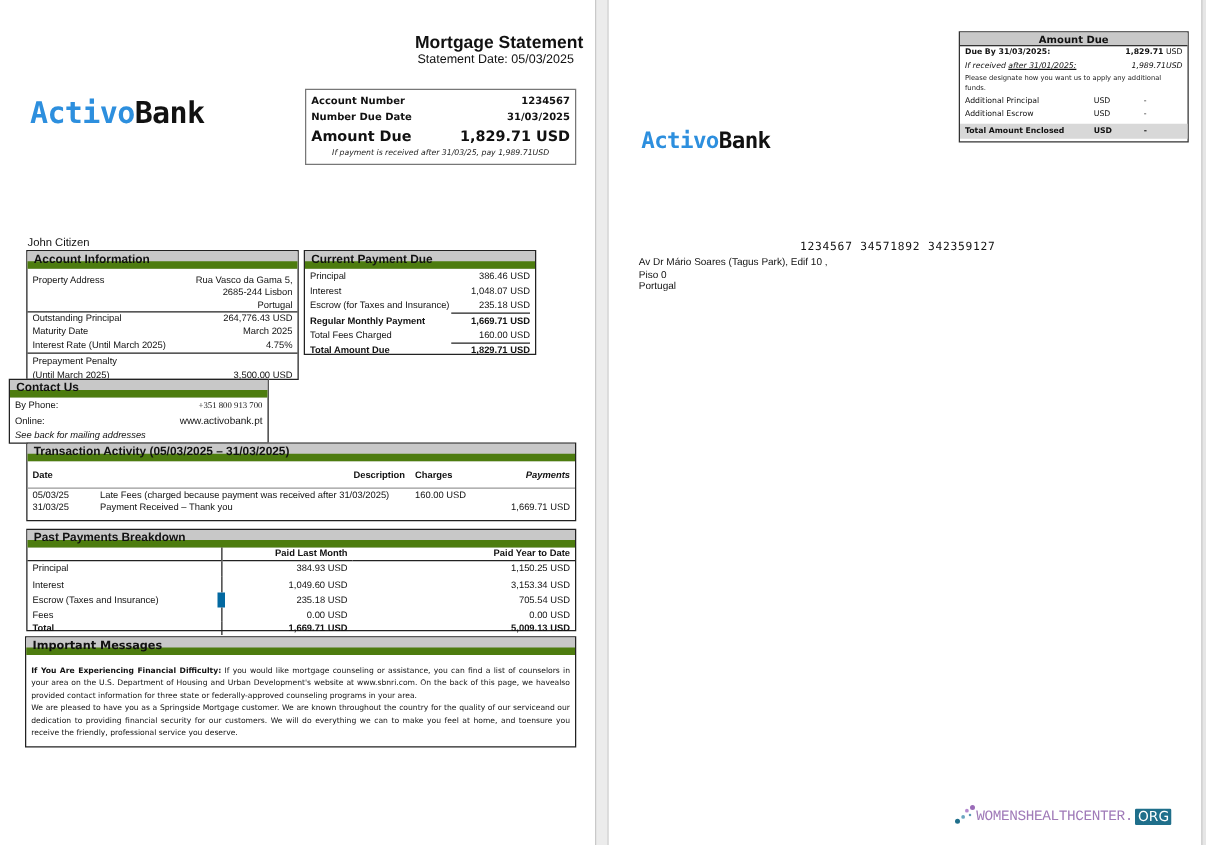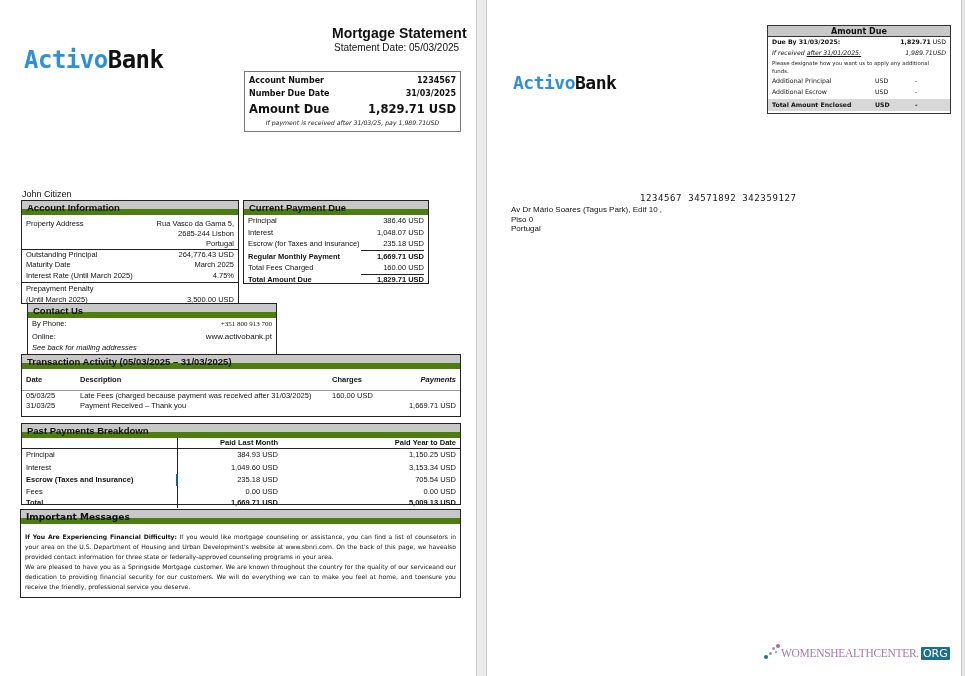--- a/index.html
+++ b/index.html
@@ -2,21 +2,21 @@
 <html><head>
 <meta charset="utf-8">
 <style>
   * { box-sizing: border-box; margin: 0; padding: 0; }
   body { width: 965px; height: 676px; background: #ffffff; position: relative; overflow: hidden; font-family: "Liberation Sans", sans-serif; color: #111; }
   .page-left { position: absolute; left: 0; top: 0; width: 476px; height: 676px; background: #fff; }
   .divider { position: absolute; left: 476px; top: 0; width: 11px; height: 676px; background: #ececec; border-left: 1px solid #c9c9c9; border-right: 1px solid #c9c9c9; }
   .page-right { position: absolute; left: 487px; top: 0; width: 472px; height: 676px; background: #fff; }
   .right-edge { position: absolute; left: 961px; top: 0; width: 4px; height: 676px; background: #e6e6e6; border-left: 1px solid #c9c9c9; }
 
-  .logo { position: absolute; font-family: "DejaVu Sans Mono", monospace; font-weight: bold; letter-spacing: -0.5px; }
+  .logo { position: absolute; font-family: "DejaVu Sans Mono", monospace; font-weight: bold; letter-spacing: -0.5px; margin-top: 30px; }
   .logo .a { color: #2d8fde; }
   .logo .b { color: #111; }
 
   .title { position: absolute; left: 332px; top: 25px; font-size: 14px; font-weight: bold; }
   .stmt-date { position: absolute; left: 334px; top: 42px; font-size: 10px; }
 
   .summary-box { position: absolute; left: 244px; top: 71px; width: 217px; height: 61px; border: 1px solid #777; font-family: "DejaVu Sans", sans-serif; }
   .summary-box .row { display: flex; justify-content: space-between; padding: 0 4px; font-size: 8px; font-weight: bold; height: 13px; line-height: 13px; }
   .summary-box .row.big { font-size: 11.5px; height: 18px; line-height: 18px; }
   .summary-box .note { font-size: 6.2px; font-style: italic; text-align: center; line-height: 10px; color: #222; }
@@ -43,21 +43,21 @@
   .due-box .line { display: flex; justify-content: space-between; padding: 0 4px; font-size: 6.2px; line-height: 10.5px; }
   .due-box .small { font-size: 5.4px; line-height: 8px; padding: 1px 4px; color: #222; }
   .due-box .grid3 { display: grid; grid-template-columns: 103px 40px 1fr; padding: 0 4px; font-size: 6.2px; line-height: 10.5px; }
   .due-box .total { background: #d8d8d8; font-weight: bold; }
 
   .micr { position: absolute; left: 640px; top: 193px; font-family: "DejaVu Sans Mono", monospace; font-size: 9px; letter-spacing: 0.6px; }
 
   .wm { position: absolute; left: 763px; top: 644px; display: flex; align-items: center; }
   .wm .dots { position: relative; width: 18px; height: 18px; }
   .wm .dot { position: absolute; border-radius: 50%; }
-  .wm .txt { font-family: Liberation Serif, serif; font-size: 11.5px; color: #a07ab8; letter-spacing: -0.3px; }
+  .wm .txt { font-family: Liberation Mono, monospace; font-size: 11.5px; color: #a07ab8; letter-spacing: -0.3px; }
   .wm .org { font-family: "DejaVu Sans", sans-serif; font-size: 11px; color: #fff; background: #1f6f8b; padding: 0 2px; margin-left: 2px; border-radius: 1px; }
 </style>
 </head>
 <body>
 
 <div class="page-left">
 
   <div class="logo" style="left:24px; top:46px; font-size:24px;">
     <span class="a">Activo</span><span class="b">Bank</span>
   </div>
@@ -115,21 +115,21 @@
     <div class="sep"></div>
     <div class="kv" style="line-height:11px;">
       <span>Prepayment Penalty</span>
     </div>
     <div class="kv" style="line-height:11px;">
       <span>(Until   March 2025)</span>
       <span class="v">3,500.00 USD</span>
     </div>
   </div>
 
-  <div class="box" style="left:27px; top:303px; width:250px; height:52px;">
+  <div class="box" style="left:7px; top:303px; width:208px; height:52px;">
     <div class="hdr">Contact Us</div>
     <div class="kv" style="line-height:12px;">
       <span>By Phone:</span>
       <span class="v" style="font-family:'Liberation Serif',serif; font-size:7px;">+351 800 913 700</span>
     </div>
     <div class="kv" style="line-height:13px;">
       <span>Online:</span>
       <span class="v" style="font-size:8px;">www.activobank.pt</span>
     </div>
     <div class="kv" style="font-style:italic;">
@@ -164,21 +164,21 @@
       <span class="v">1,829.71 USD</span>
     </div>
   </div>
 
   <div class="box" style="left:21px; top:354px; width:440px; height:63px;">
     <div class="hdr">Transaction Activity (05/03/2025 – 31/03/2025)</div>
     <table style="margin-top:6px;">
       <tbody>
           <tr style="height:15px; vertical-align:top;">
         <th style="text-align:left; width:54px;">Date</th>
-        <th style="text-align:left;">Description</th>
+        <th style="text-align:right;">Description</th>
         <th style="text-align:left; width:72px;">Charges</th>
         <th class="r" style="width:60px;font-style:italic;">Payments</th>
       </tr>
       <tr style="border-top:1px solid #999;">
         <td>05/03/25</td>
         <td>Late Fees (charged because payment was received after 31/03/2025)</td>
         <td>160.00 USD</td>
         <td class="r"></td>
       </tr>
       <tr>
@@ -204,21 +204,21 @@
         <td style="border-right:1px solid #222; line-height:12px;">Principal</td>
         <td class="r">384.93 USD</td>
         <td class="r">1,150.25 USD</td>
       </tr>
       <tr>
         <td style="border-right:1px solid #222; line-height:13px;">Interest</td>
         <td class="r">1,049.60 USD</td>
         <td class="r">3,153.34 USD</td>
       </tr>
       <tr>
-        <td style="border-right:2px solid #0369a1; line-height:12px;font-weight:bold;">Escrow (Taxes and Insurance)</td>
+        <td style="border-right:6px solid #0369a1; line-height:12px;">Escrow (Taxes and Insurance)</td>
         <td class="r">235.18 USD</td>
         <td class="r">705.54 USD</td>
       </tr>
       <tr>
         <td style="border-right:1px solid #222; line-height:11px;">Fees</td>
         <td class="r">0.00 USD</td>
         <td class="r">0.00 USD</td>
       </tr>
       <tr class="bold">
         <td style="border-right:1px solid #222; font-weight:bold; line-height:11px;">Total</td>

